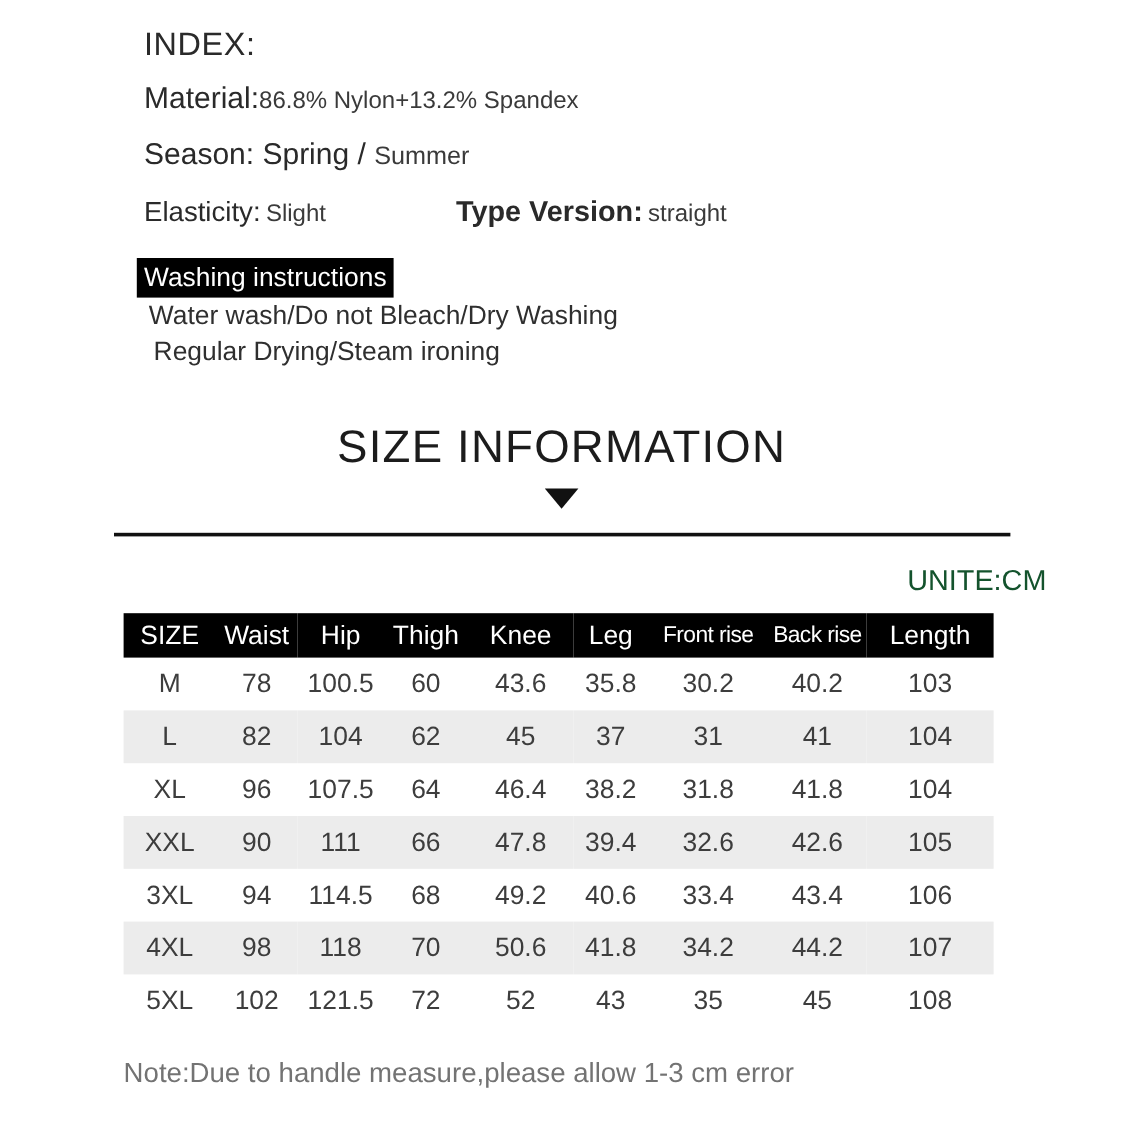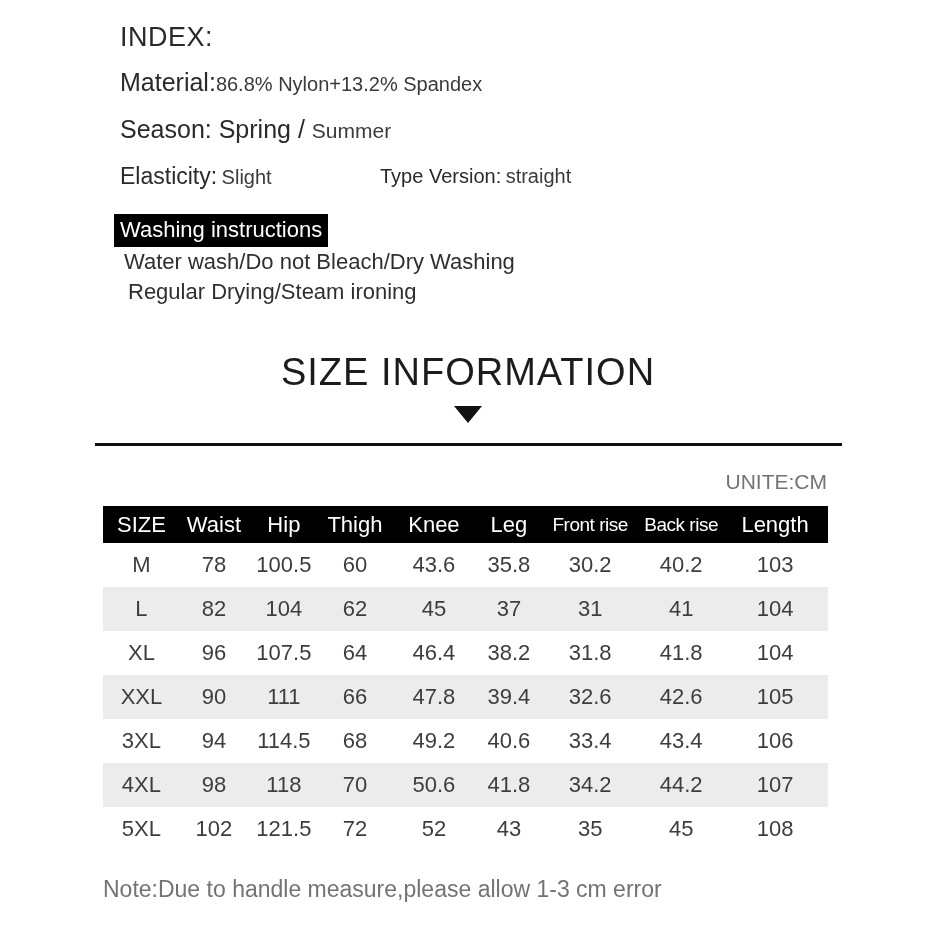--- a/index.html
+++ b/index.html
@@ -51,24 +51,24 @@
     border-right: 14px solid transparent;
     border-top: 17px solid #111111;
   }
   .divider {
     margin: 20px 94px 0 95px;
     border: none;
     border-top: 3px solid #111111;
   }
   .unit-row {
     margin-top: 24px;
-    margin-right: 109px;
+    margin-right: 64px;
     text-align: right;
-    font-size: 21px;
-    color: #737373;
+    font-size: 24px;
+    color: #14532d;
   }
 
   
   table.size-table {
     margin: 12px 0 0 103px;
     width: 725px;
     border-collapse: collapse;
     table-layout: fixed;
   }
   table.size-table thead th {
@@ -115,21 +115,21 @@
       <span class="spec-label">Season:</span><span class="spec-value-big" style="white-space: pre;"> Spring / </span><span class="spec-value" style="font-size:21px;">Summer</span>
     </div>
 
 
     <div class="spec-line two-col">
       <div class="col-left">
         <span class="spec-label" style="font-size:23px;">Elasticity:</span>
         <span class="spec-value">Slight</span>
       </div>
       <div class="col-right">
-        <span class="spec-label" style="font-size:20px;">Type Version:</span>
+        <span class="spec-label" style="font-size:24px;font-weight:bold;">Type Version:</span>
         <span class="spec-value">straight</span>
       </div>
     </div>
 
     <div class="washing">
       <span class="wash-label">Washing instructions</span>
       <span class="wash-text">
         <span class="wash-line">Water wash/Do not Bleach/Dry Washing</span>
         <span class="wash-line">Regular Drying/Steam ironing</span>
       </span>

